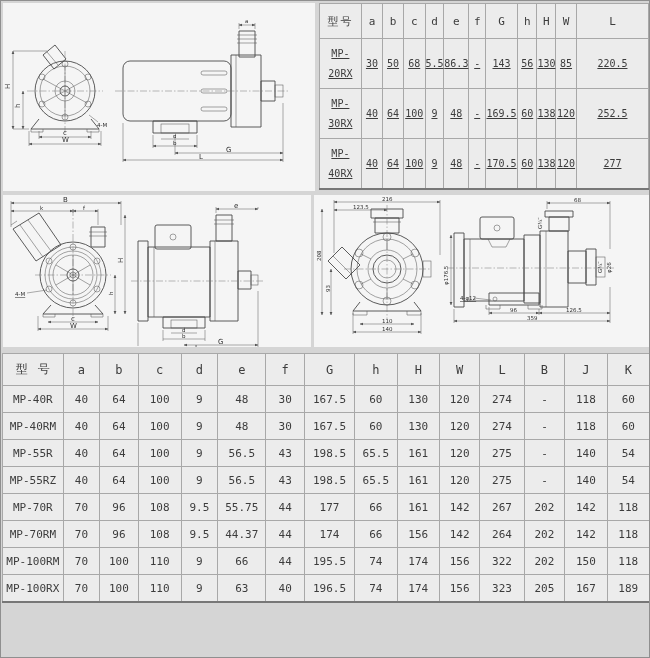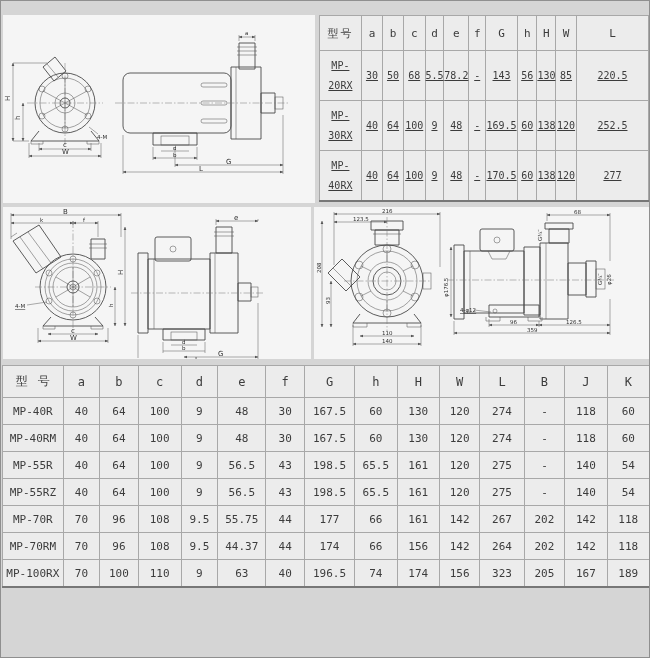--- a/index.html
+++ b/index.html
@@ -3,21 +3,21 @@
 <meta charset="utf-8">
 <style>
   html,body{margin:0;padding:0;}
   .page{
     position:relative; width:650px; height:658px;
     background:#d5d5d5; box-sizing:border-box;
     border:1px solid #8f8f8f;
     font-family:"DejaVu Sans Mono", monospace;
     overflow:hidden;
   }
-  .panel{position:absolute; background:#f5f5f5;margin-top:12px;}
+  .panel{position:absolute; background:#f5f5f5;}
   #p1{left:2px; top:2px;   width:312px; height:188px;}
   #t1{left:318px; top:2px; width:330px; height:186px; background:transparent;}
   #p2{left:2px;  top:194px; width:308px; height:152px;}
   #p3{left:313px;top:194px; width:335px; height:152px;}
   #t2{left:1px;  top:352px; width:648px; height:305px; background:transparent;}
 
   table{
     border-collapse:collapse; width:100%; table-layout:fixed;
     background:#ececec; color:#3c3c3c;
     border:1px solid #8a8a8a; border-bottom:2px solid #777;
@@ -186,21 +186,21 @@
             <th>L</th>
           </tr>
         </thead>
         <tbody>
           <tr>
             <td>MP-20RX</td>
             <td>30</td>
             <td>50</td>
             <td>68</td>
             <td>5.5</td>
-            <td>78.2</td>
+            <td>86.3</td>
             <td>-</td>
             <td>143</td>
             <td>56</td>
             <td>130</td>
             <td>85</td>
             <td>220.5</td>
           </tr>
           <tr>
             <td>MP-30RX</td>
             <td>40</td>
@@ -602,20 +602,37 @@
             <td>174</td>
             <td>66</td>
             <td>156</td>
             <td>142</td>
             <td>264</td>
             <td>202</td>
             <td>142</td>
             <td>118</td>
           </tr>
           <tr>
+            <td>MP-100RM</td>
+            <td>70</td>
+            <td>100</td>
+            <td>110</td>
+            <td>9</td>
+            <td>66</td>
+            <td>44</td>
+            <td>195.5</td>
+            <td>74</td>
+            <td>174</td>
+            <td>156</td>
+            <td>322</td>
+            <td>202</td>
+            <td>150</td>
+            <td>118</td>
+          </tr>
+          <tr>
             <td>MP-100RX</td>
             <td>70</td>
             <td>100</td>
             <td>110</td>
             <td>9</td>
             <td>63</td>
             <td>40</td>
             <td>196.5</td>
             <td>74</td>
             <td>174</td>

